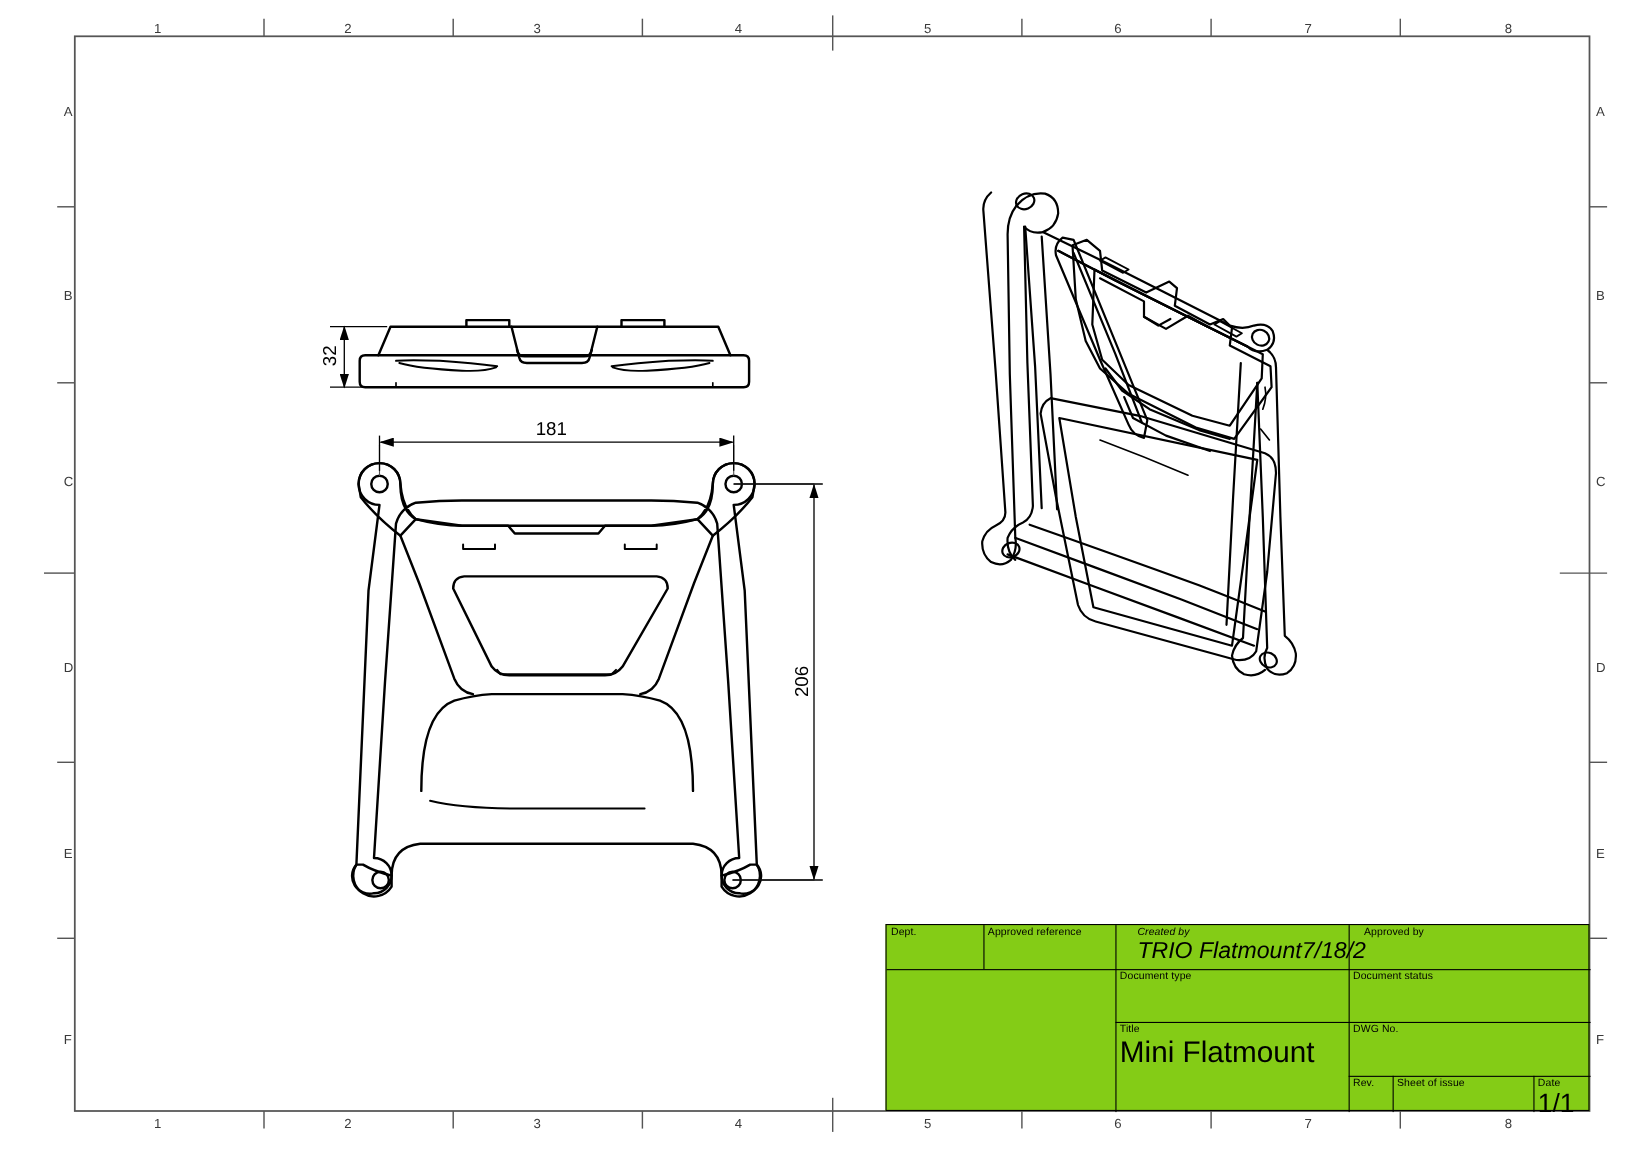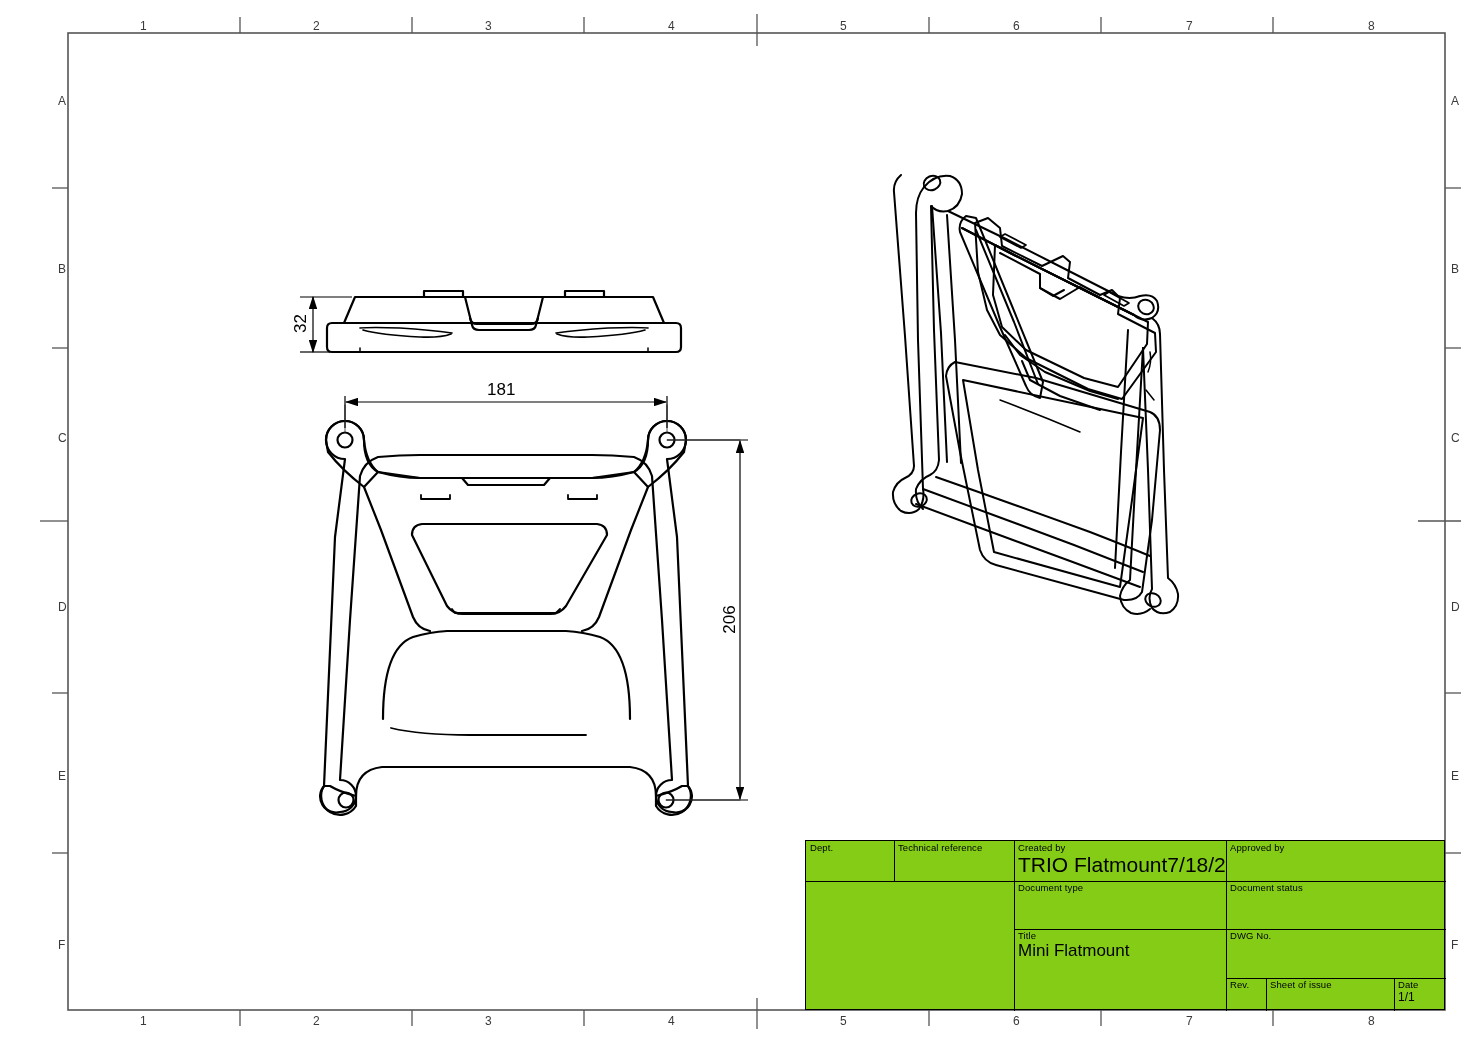--- a/index.html
+++ b/index.html
@@ -74,22 +74,22 @@
     line-height: 1.15;
     letter-spacing: 0.1px;
   }
   #titleblock .cell .val {
     display: block;
     padding: 0 0 0 4px;
     line-height: 1.05;
     white-space: nowrap;
   }
   .val.big { font-size: 21px; }
-  .val.huge { font-size: 17px; }
-  .val.sheet { font-size: 12px; padding-left: 6px; }
+  .val.huge { font-size: 27px; }
+  .val.sheet { font-size: 24px; padding-left: 6px; }
   .vline { position: absolute; background: #000; width: 1.3px; }
   .hline { position: absolute; background: #000; height: 1.3px; }
 </style>
 </head>
 <body>
 
 <div id="sheet">
 
   <svg class="layer" viewBox="0 0 1480 1046">
 
@@ -489,28 +489,28 @@
 
     <div class="hline" style="left:0; top:40px; width:640px;"></div>
     <div class="hline" style="left:208px; top:88px; width:432px;"></div>
     <div class="hline" style="left:420px; top:137px; width:220px;"></div>
 
     <div class="cell" style="left:0; top:0; width:88px; height:40px;">
       <span class="lbl">Dept.</span>
       <span class="val"></span>
     </div>
     <div class="cell" style="left:88px; top:0; width:120px; height:40px;">
-      <span class="lbl">Technical reference</span>
-      <span class="val"></span>
-    </div>
-    <div class="cell" style="left:208px; top:0; width:212px; height:40px;">
+      <span class="lbl">Approved reference</span>
+      <span class="val"></span>
+    </div>
+    <div class="cell" style="left:224px; top:0; width:212px; height:40px;font-style:italic;">
       <span class="lbl">Created by</span>
       <span class="val big">TRIO Flatmount7/18/2025</span>
     </div>
-    <div class="cell" style="left:420px; top:0; width:220px; height:40px;">
+    <div class="cell" style="left:420px; top:0; width:220px; height:40px;padding-left:10px;">
       <span class="lbl">Approved by</span>
       <span class="val"></span>
     </div>
 
     <div class="cell" style="left:208px; top:40px; width:212px; height:48px;">
       <span class="lbl">Document type</span>
       <span class="val"></span>
     </div>
     <div class="cell" style="left:420px; top:40px; width:186px; height:48px;">
       <span class="lbl">Document status</span>

